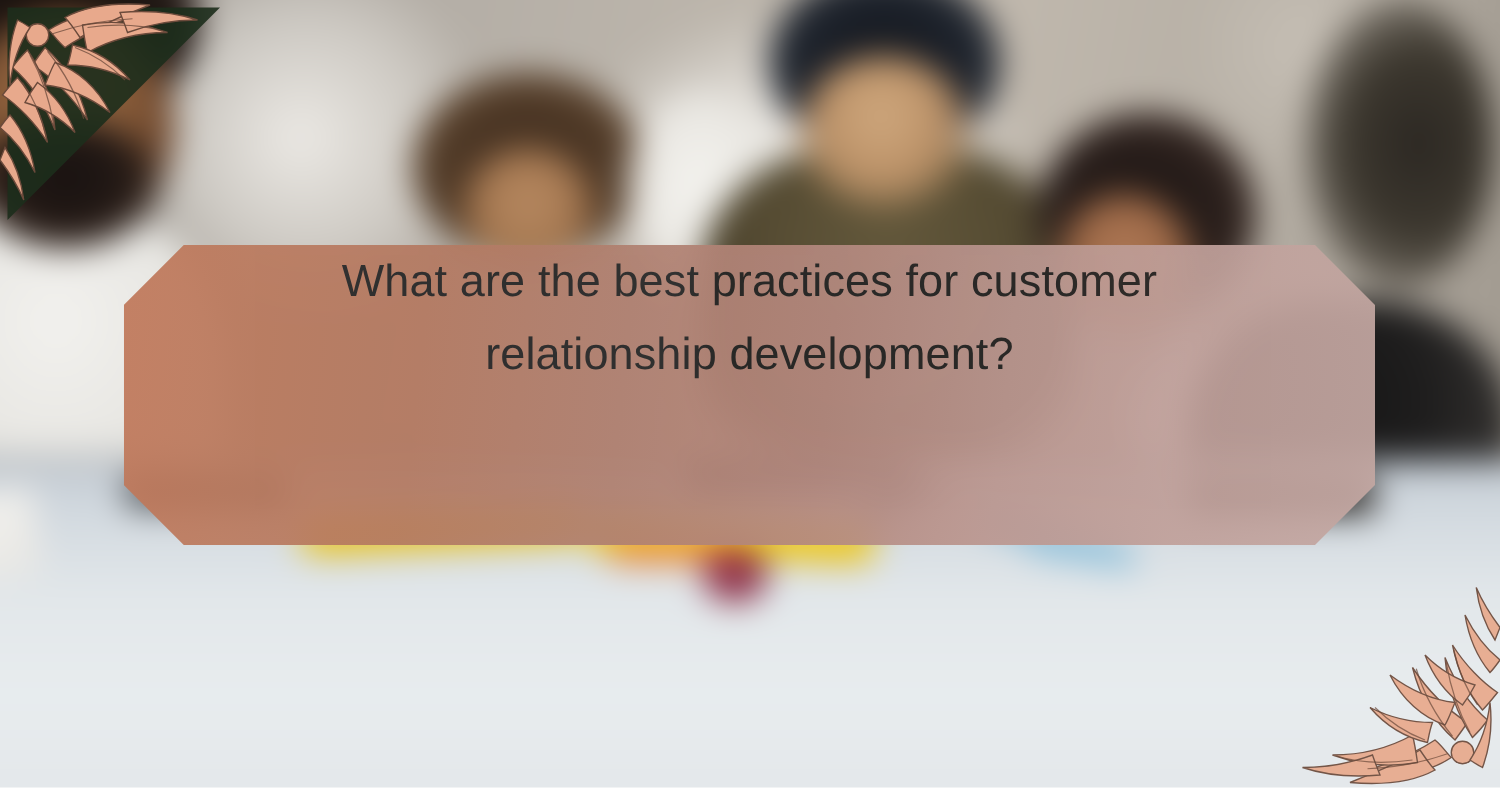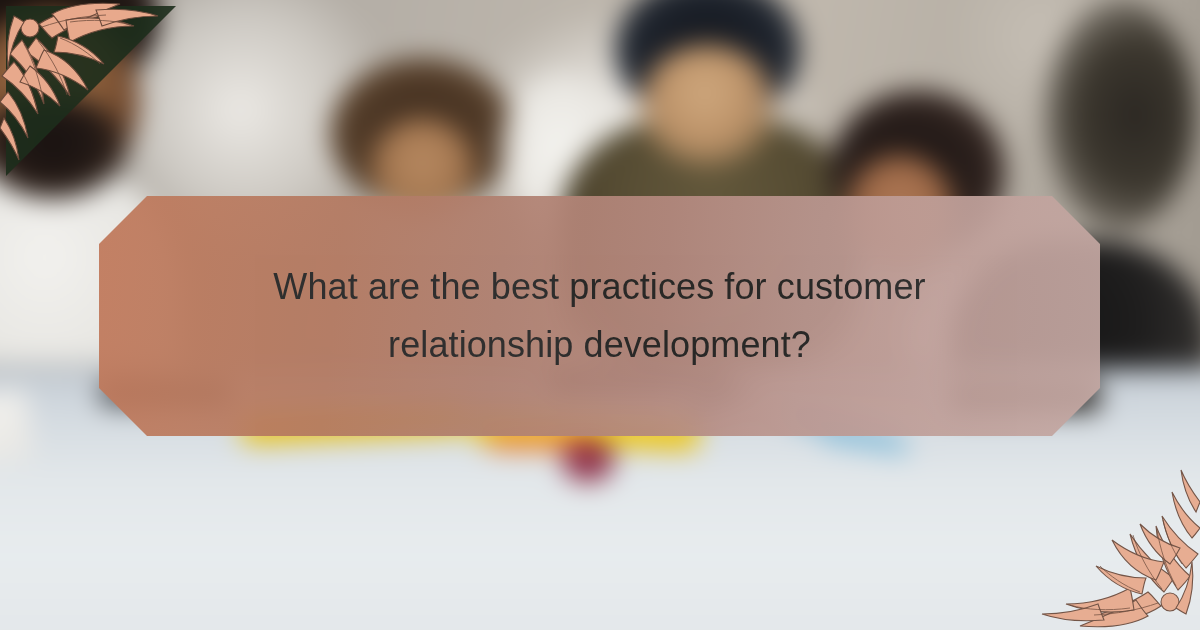--- a/index.html
+++ b/index.html
@@ -269,21 +269,20 @@
       #bb7a5e 10%,
       #b47a62 24%,
       #b08070 40%,
       #b4897f 56%,
       #bb9790 70%,
       #c0a09a 84%,
       #c3a7a2 100%);
     -webkit-clip-path: polygon(48px 0, calc(100% - 48px) 0, 100% 48px, 100% calc(100% - 48px), calc(100% - 48px) 100%, 48px 100%, 0 calc(100% - 48px), 0 48px);
     clip-path: polygon(48px 0, calc(100% - 48px) 0, 100% 48px, 100% calc(100% - 48px), calc(100% - 48px) 100%, 48px 100%, 0 calc(100% - 48px), 0 48px);
     display: flex;
-    align-items: center;
     justify-content: center;
     opacity: .93;
   }
   .card-title {
     width: 760px;
     text-align: center;
     font-size: 36px;
     line-height: 1.62;
     font-weight: 400;
     color: #262626;

